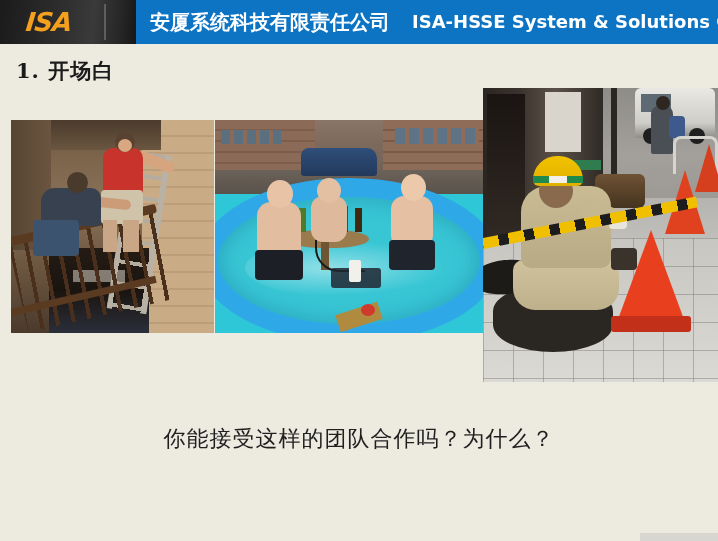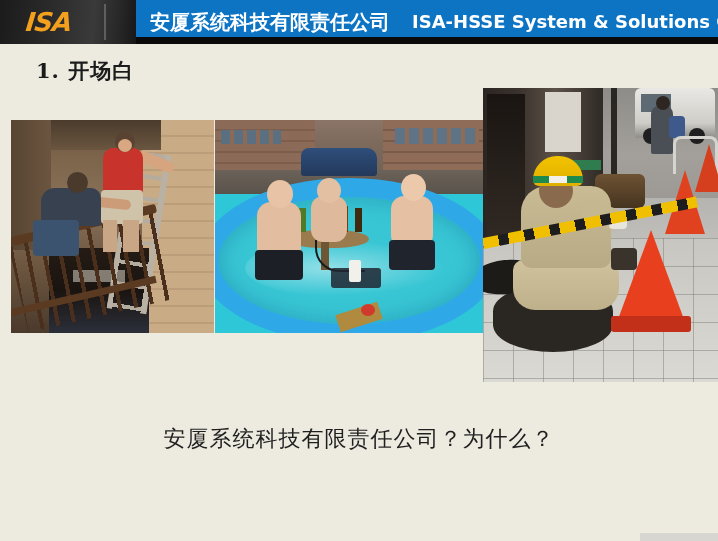--- a/index.html
+++ b/index.html
@@ -52,21 +52,21 @@
     font-size: 26px;
     letter-spacing: -1px;
     color: #F2A01E;
     line-height: 26px;
     transform: skewX(-6deg);
   }
   .header-blue {
     position: absolute;
     left: 136px; top: 0;
     width: 582px;
-    height: 37px;
+    height: 44px;
     background: #0D74C4;
   }
   .header-title-cn {
     position: absolute;
     left: 14px;
     top: 9px;
     font-family: "DejaVu Sans", sans-serif;
     font-weight: bold;
     font-size: 20px;
     color: #ffffff;
@@ -88,21 +88,20 @@
   .slide-title {
     position: absolute;
     left: 16px;
     top: 57px;
     font-family: "DejaVu Serif", serif;
     font-weight: bold;
     font-size: 21px;
     color: #1b1b1b;
     letter-spacing: 1px;
     white-space: nowrap;
-    margin-left: 20px;
   }
 
   
   .photo {
     position: absolute;
     overflow: hidden;
   }
 
   
   .photo-ladder {
@@ -630,17 +629,17 @@
     <div class="pm-worker-head"></div>
     <div class="pm-helmet"></div>
     <div class="pm-helmet-stripe"></div>
     <div class="pm-cone3"></div>
     <div class="pm-cone2"></div>
     <div class="pm-pole"></div>
     <div class="pm-cone1"></div>
     <div class="pm-cone1-base"></div>
   </div>
 
-  <div class="question">安厦系统科技有限责任公司？为什么？</div>
+  <div class="question">你能接受这样的团队合作吗？为什么？</div>
 
   <div class="footer-corner"></div>
 
 </div>
 
 </body></html>

